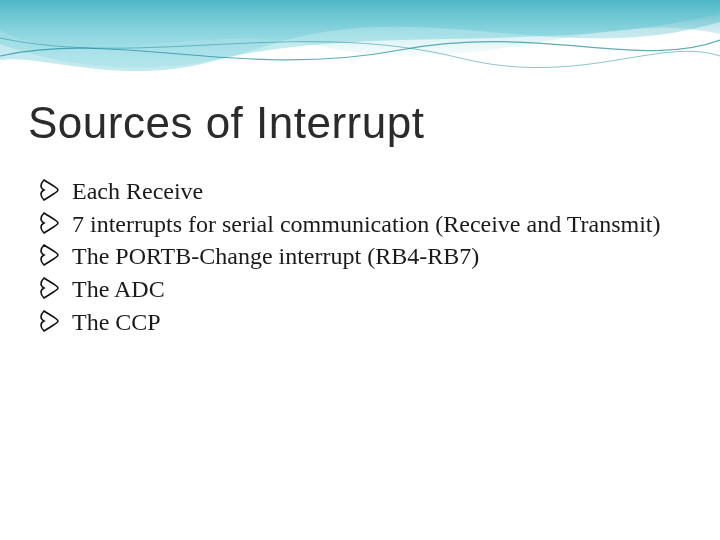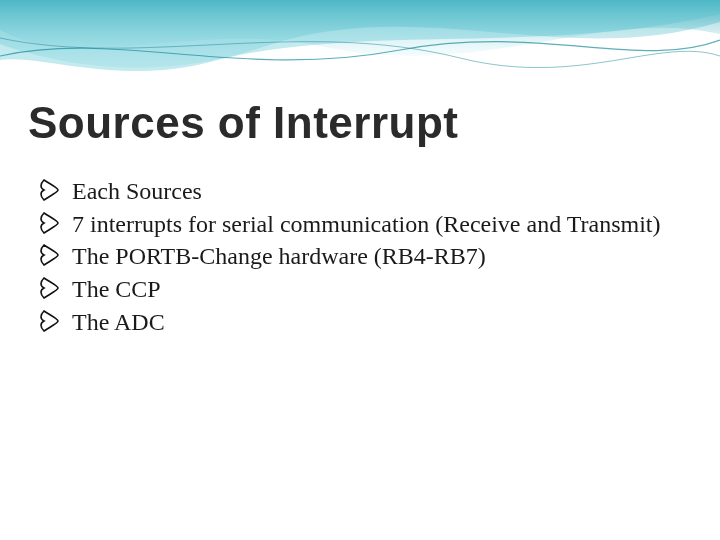--- a/index.html
+++ b/index.html
@@ -23,21 +23,21 @@
     left: 0;
     width: 720px;
     height: 110px;
     pointer-events: none;
   }
   .title {
     position: absolute;
     top: 98px;
     left: 28px;
     font-family: 'Segoe UI Light', 'Segoe UI', 'Helvetica Neue', Arial, sans-serif;
-    font-weight: 700;
+    font-weight: 400;
     font-size: 44px;
     color: #2b2b2b;
     letter-spacing: 0.5px;
   }
   .body {
     position: absolute;
     top: 176px;
     left: 38px;
     right: 40px;
     font-size: 24px;
@@ -88,49 +88,49 @@
 
   <div class="title">Sources of Interrupt</div>
 
   <div class="body">
     <div class="item">
       <span class="bullet">
         <svg viewBox="0 0 24 24">
             <path d="M6 2 C2 6, 2 10, 6 12 C2 14, 2 18, 6 22 C12 18, 20 14, 20 12 C20 10, 12 6, 6 2 Z" fill="none" stroke="#111" stroke-width="1.6"></path>
           </svg>
       </span>
-      <span>Each Sources</span>
+      <span>Each Receive</span>
     </div>
     <div class="item">
       <span class="bullet">
         <svg viewBox="0 0 24 24">
             <path d="M6 2 C2 6, 2 10, 6 12 C2 14, 2 18, 6 22 C12 18, 20 14, 20 12 C20 10, 12 6, 6 2 Z" fill="none" stroke="#111" stroke-width="1.6"></path>
           </svg>
       </span>
       <span>7 interrupts for serial communication (Receive and Transmit)</span>
     </div>
     <div class="item">
       <span class="bullet">
         <svg viewBox="0 0 24 24">
             <path d="M6 2 C2 6, 2 10, 6 12 C2 14, 2 18, 6 22 C12 18, 20 14, 20 12 C20 10, 12 6, 6 2 Z" fill="none" stroke="#111" stroke-width="1.6"></path>
           </svg>
       </span>
-      <span>The PORTB-Change hardware (RB4-RB7)</span>
+      <span>The PORTB-Change interrupt (RB4-RB7)</span>
+    </div>
+    <div class="item">
+      <span class="bullet">
+        <svg viewBox="0 0 24 24">
+            <path d="M6 2 C2 6, 2 10, 6 12 C2 14, 2 18, 6 22 C12 18, 20 14, 20 12 C20 10, 12 6, 6 2 Z" fill="none" stroke="#111" stroke-width="1.6"></path>
+          </svg>
+      </span>
+      <span>The ADC</span>
     </div>
     <div class="item">
       <span class="bullet">
         <svg viewBox="0 0 24 24">
             <path d="M6 2 C2 6, 2 10, 6 12 C2 14, 2 18, 6 22 C12 18, 20 14, 20 12 C20 10, 12 6, 6 2 Z" fill="none" stroke="#111" stroke-width="1.6"></path>
           </svg>
       </span>
       <span>The CCP</span>
     </div>
-    <div class="item">
-      <span class="bullet">
-        <svg viewBox="0 0 24 24">
-            <path d="M6 2 C2 6, 2 10, 6 12 C2 14, 2 18, 6 22 C12 18, 20 14, 20 12 C20 10, 12 6, 6 2 Z" fill="none" stroke="#111" stroke-width="1.6"></path>
-          </svg>
-      </span>
-      <span>The ADC</span>
-    </div>
   </div>
 
 </div>
 
 </body></html>

